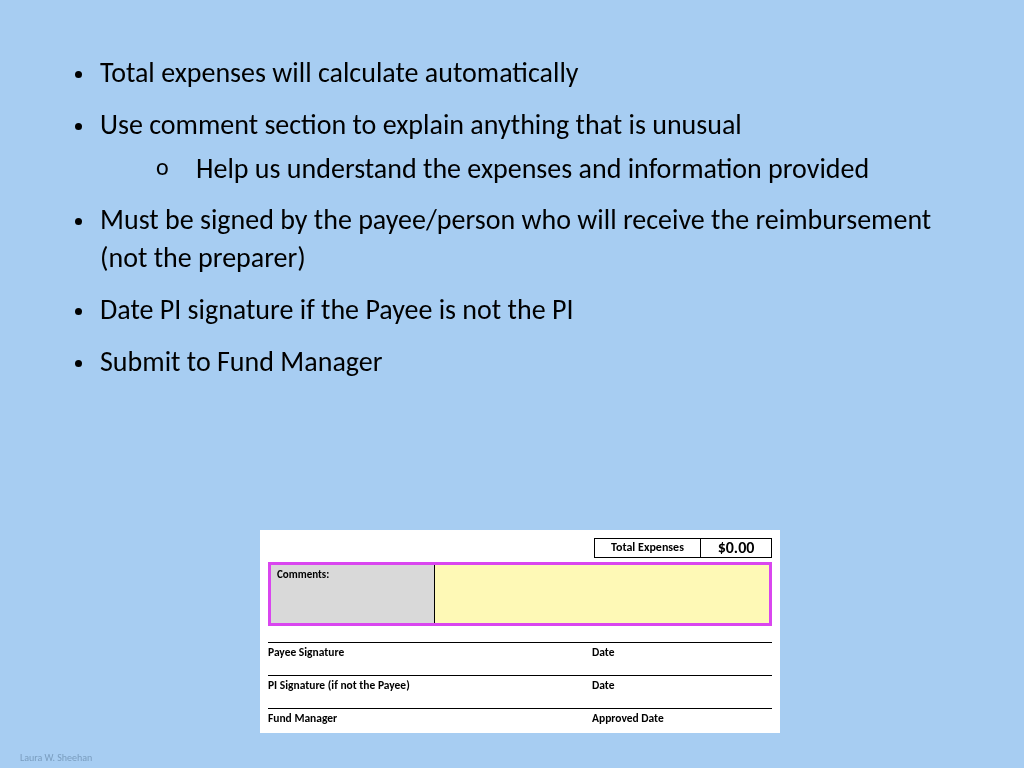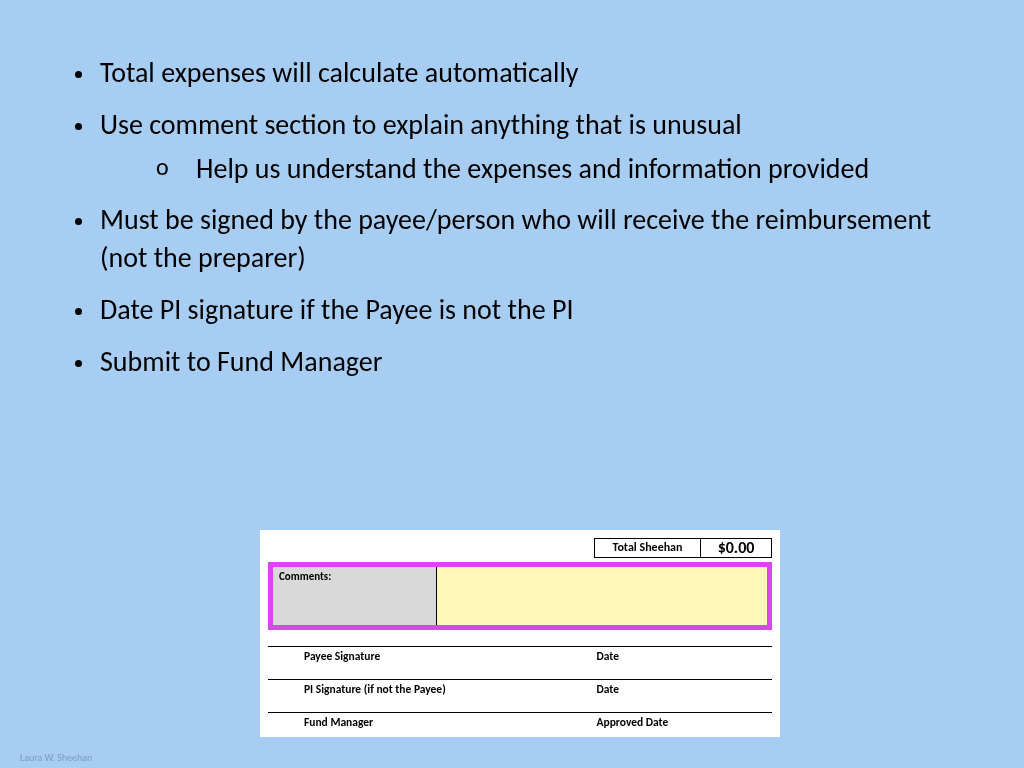--- a/index.html
+++ b/index.html
@@ -94,21 +94,21 @@
   }
   .te-val {
     width: 70px;
     text-align: center;
     line-height: 17px;
     font-weight: 600;
     font-size: 16px;
   }
   .comments-row {
     display: flex;
-    border: 5px solid #d946ef;
+    border: 3px solid #d946ef;
     height: 58px;
     margin-bottom: 16px;
   }
   .comments-label {
     width: 164px;
     background: #d9d9d9;
     border-right: 1px solid #000;
     padding: 3px 6px;
     font-size: 11px;
     font-weight: 600;
@@ -123,21 +123,20 @@
     border-top: 1.5px solid #000;
     height: 0;
     margin-top: 16px;
   }
   .sig-row {
     display: flex;
     justify-content: space-between;
     padding-top: 2px;
     font-size: 11.5px;
     font-weight: 700;
-    margin-left: 36px;
   }
   .sig-left { width: 300px; }
   .sig-right { width: 180px; }
 
   .footer-credit {
     position: absolute;
     left: 20px;
     bottom: 4px;
     font-size: 10px;
     color: #7a9dbf;
@@ -160,21 +159,21 @@
       </li>
       <li class="li-indent-1"><span>Must be signed by the payee/person who will receive the reimbursement (not the preparer)</span></li>
       <li class="li-indent-1"><span>Date PI signature if the Payee is not the PI</span></li>
       <li class="li-indent-1"><span>Submit to Fund Manager</span></li>
     </ul>
   </div>
 
   <div class="form-snippet">
     <div class="te-row">
       <div class="te-box">
-        <div class="te-label">Total Sheehan</div>
+        <div class="te-label">Total Expenses</div>
         <div class="te-val">$0.00</div>
       </div>
     </div>
     <div class="comments-row">
       <div class="comments-label">Comments:</div>
       <div class="comments-field"></div>
     </div>
     <div class="sig-block">
       <div class="sig-line-top"></div>
       <div class="sig-row">

